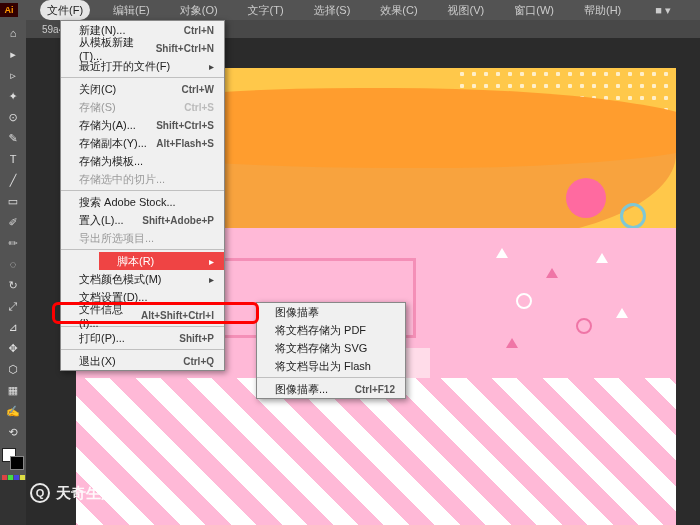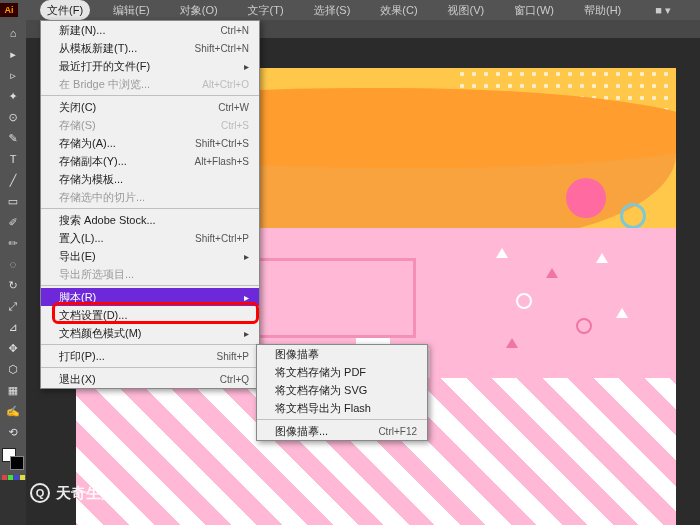--- a/index.html
+++ b/index.html
@@ -29,32 +29,32 @@
 .band2 .frame { position:absolute; left:80px; top:30px; width:260px; height:80px; border:3px solid #f48fb7; }
 .band2 .frame::before{content:"";position:absolute;left:-3px;top:-3px;right:-3px;bottom:-3px;border:3px solid #ffdce9; z-index:-1;}
 .band2 .sq { position:absolute; width:34px; height:34px; background:#fff; }
 .band2 .sq.a{ left:280px; top:110px;}
 .band2 .sq.b{ left:320px; top:120px; background:#ffdce9;}
 .band2 .deco { position:absolute; right:30px; top:10px; width:160px; height:130px; }
 .band2 .tri{position:absolute;width:0;height:0;border-left:6px solid transparent;border-right:6px solid transparent;border-bottom:10px solid #fff;}
 .band2 .ring{position:absolute;width:16px;height:16px;border:2px solid #fff;border-radius:50%;}
 .band3 { position:absolute; top:310px; width:100%; height:170px; background:repeating-linear-gradient(45deg,#ffb9d7 0 18px,#fff 18px 36px); }
 
-.dropdown { position:absolute; left:40px; top:20px; width:220px; background:#f0f0f0; border:1px solid #888; box-shadow:2px 2px 6px rgba(0,0,0,.4); color:#222; }
+.dropdown { position:absolute; left:60px; top:20px; width:165px; background:#f0f0f0; border:1px solid #888; box-shadow:2px 2px 6px rgba(0,0,0,.4); color:#222; }
 .sep { height:1px; background:#c0c0c0; margin:2px 0; }
 .mi { display:flex; justify-content:space-between; align-items:center; padding:2px 10px 2px 18px; font-size:11px; height:18px; }
 .mi.dis { color:#999; }
-.mi .sc { color:#555; font-size:10px; }
+.mi .sc { color:#555; font-size:10px;font-weight:bold; }
 .mi.dis .sc{ color:#bbb;}
 .mi .arr::after{ content:"▸"; font-size:10px; color:#444;}
-.mi.hi { background:#6d28d9; color:#fff; }
+.mi.hi { background:#ef4444; color:#fff;margin-left:38px; }
 .mi.hi .arr::after{color:#fff;}
 .highlight-box { position:absolute; left:52px; top:302px; width:207px; height:22px; border:3px solid #ff0000; border-radius:6px; pointer-events:none; z-index:100;}
 
-.submenu { position:absolute; left:256px; top:302px; width:172px; background:#f0f0f0; border:1px solid #888; box-shadow:2px 2px 6px rgba(0,0,0,.4); color:#222;margin-top:42px; }
+.submenu { position:absolute; left:256px; top:302px; width:150px; background:#f0f0f0; border:1px solid #888; box-shadow:2px 2px 6px rgba(0,0,0,.4); color:#222; }
 
 .watermark { position:absolute; left:30px; bottom:22px; display:flex; align-items:center; gap:6px; color:#fff; font-size:15px; font-weight:bold; opacity:.9;}
 .watermark .wicon{ width:20px;height:20px;border:2px solid #fff;border-radius:50%; display:flex;align-items:center;justify-content:center;font-size:11px;}
 </style>
 </head>
 <body>
 
 <div class="menubar">
   <div class="logo">Ai</div>
   <div class="item active">文件(F)</div>
@@ -141,24 +141,20 @@
       <span class="sc">Ctrl+N</span>
     </div>
   <div class="mi">
       <span>从模板新建(T)...</span>
       <span class="sc">Shift+Ctrl+N</span>
     </div>
   <div class="mi">
       <span>最近打开的文件(F)</span>
       <span class="arr"></span>
     </div>
-  <div class="mi dis">
-      <span>在 Bridge 中浏览...</span>
-      <span class="sc">Alt+Ctrl+O</span>
-    </div>
   <div class="sep"></div>
   <div class="mi">
       <span>关闭(C)</span>
       <span class="sc">Ctrl+W</span>
     </div>
   <div class="mi dis">
       <span>存储(S)</span>
       <span class="sc">Ctrl+S</span>
     </div>
   <div class="mi">
@@ -177,42 +173,42 @@
       <span>存储选中的切片...</span>
       <span class="sc"></span>
     </div>
   <div class="sep"></div>
   <div class="mi">
       <span>搜索 Adobe Stock...</span>
       <span class="sc"></span>
     </div>
   <div class="mi">
       <span>置入(L)...</span>
-      <span class="sc">Shift+Ctrl+P</span>
-    </div>
-  <div class="mi">
-      <span>导出(E)</span>
-      <span class="arr"></span>
+      <span class="sc">Shift+Adobe+P</span>
     </div>
   <div class="mi dis">
       <span>导出所选项目...</span>
       <span class="sc"></span>
     </div>
   <div class="sep"></div>
   <div class="mi hi">
       <span>脚本(R)</span>
       <span class="arr"></span>
     </div>
   <div class="mi">
-      <span>文档设置(D)...</span>
-      <span class="sc"></span>
-    </div>
-  <div class="mi">
       <span>文档颜色模式(M)</span>
       <span class="arr"></span>
+    </div>
+  <div class="mi">
+      <span>文档设置(D)...</span>
+      <span class="sc"></span>
+    </div>
+  <div class="mi">
+      <span>文件信息(I)...</span>
+      <span class="sc">Alt+Shift+Ctrl+I</span>
     </div>
   <div class="sep"></div>
   <div class="mi">
       <span>打印(P)...</span>
       <span class="sc">Shift+P</span>
     </div>
   <div class="sep"></div>
   <div class="mi">
       <span>退出(X)</span>
       <span class="sc">Ctrl+Q</span>

